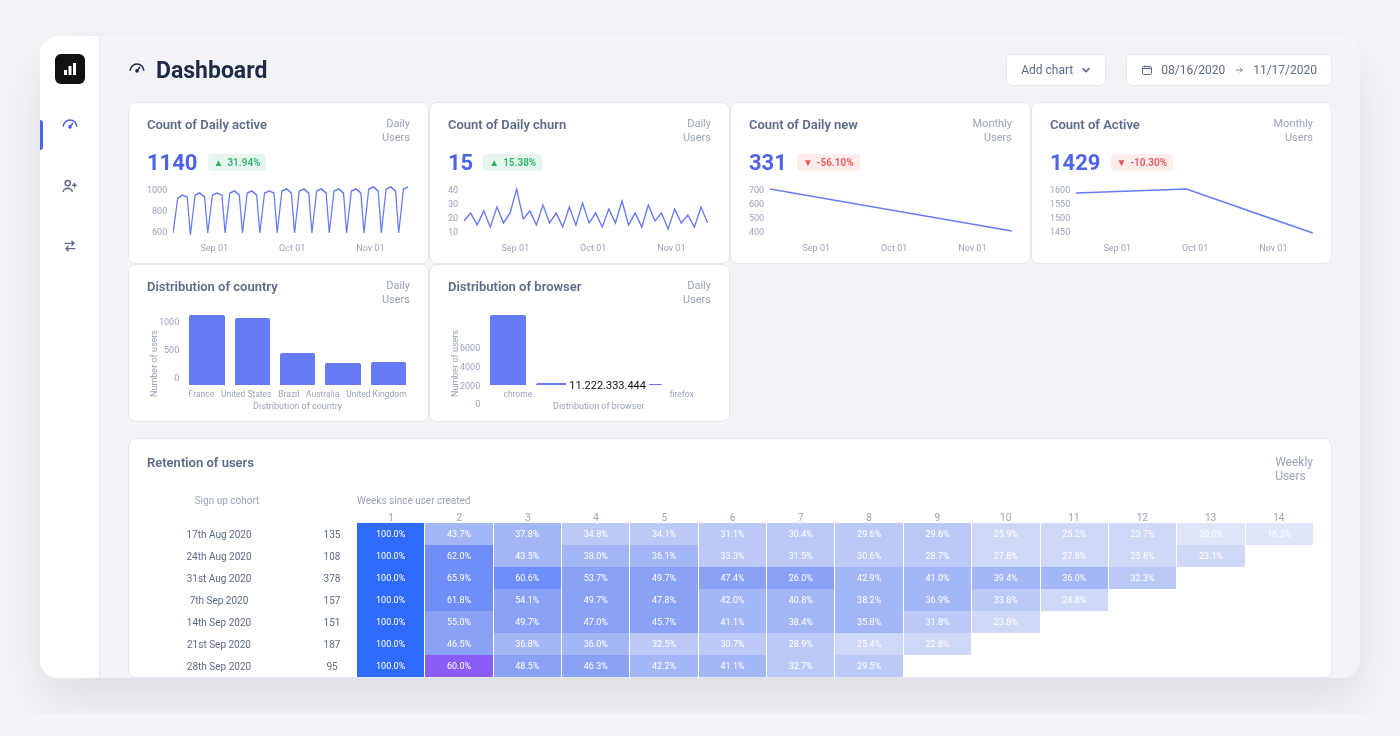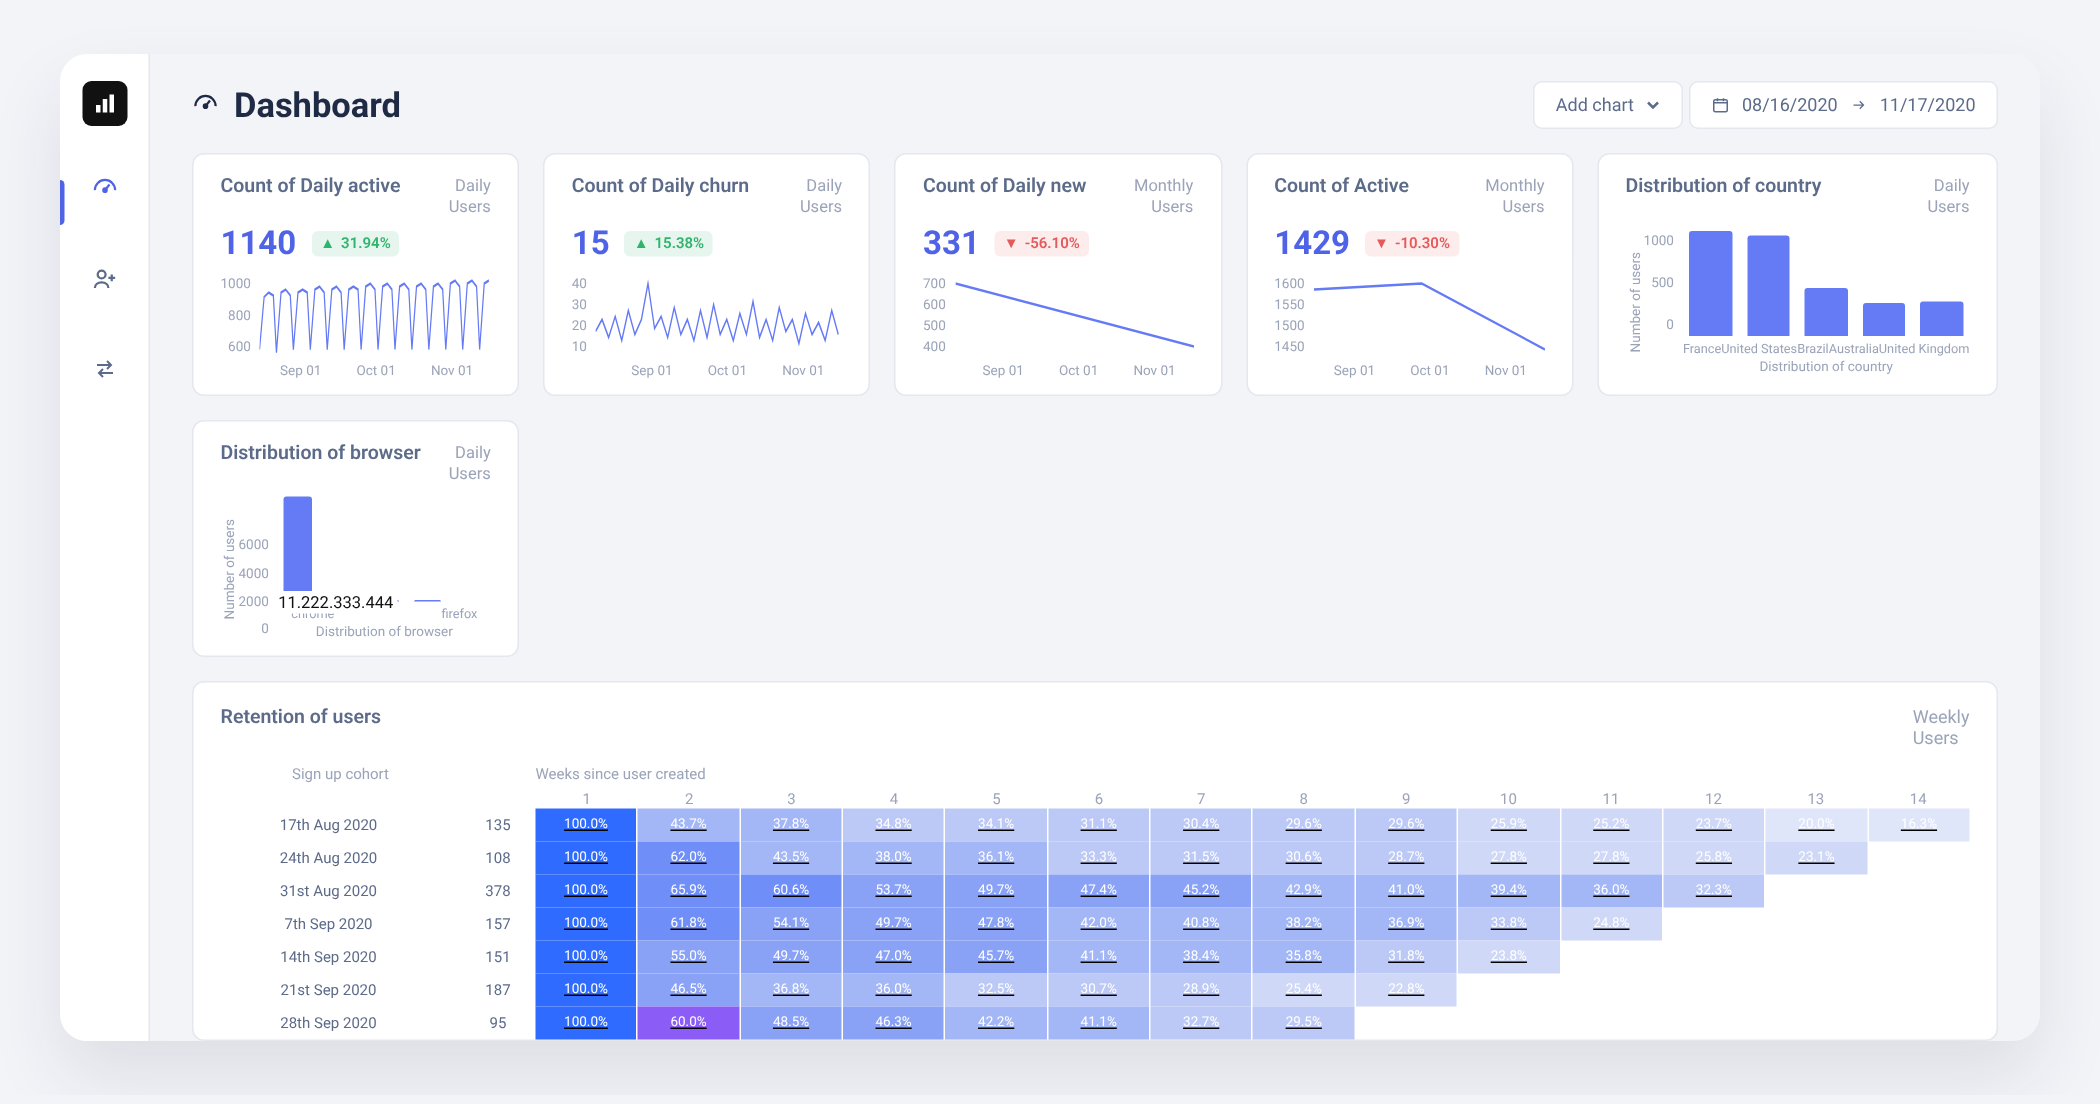--- a/index.html
+++ b/index.html
@@ -21,23 +21,23 @@
   .shell{background:var(--bg);border-radius:18px;display:flex;max-width:1320px;margin:0 auto;min-height:640px;overflow:hidden;box-shadow:0 24px 50px rgba(31,42,68,.10);}
   .sidebar{width:60px;background:#fff;border-right:1px solid var(--border);padding:18px 0;display:flex;flex-direction:column;align-items:center;gap:24px;position:relative;}
   .sidebar .item{width:36px;height:36px;display:flex;align-items:center;justify-content:center;border-radius:8px;cursor:pointer;color:var(--text2);}
   .sidebar .item.black{background:#111;color:#fff;border-radius:6px;width:30px;height:30px;}
   .sidebar .item.active{color:var(--blue);}
   .sidebar .active-bar{position:absolute;left:0;top:84px;width:3px;height:30px;background:var(--blue);border-radius:0 3px 3px 0;}
   .main{flex:1;padding:18px 28px 0 28px;overflow:hidden;}
   .topbar{display:flex;align-items:center;justify-content:space-between;margin-bottom:16px;}
   .title{display:flex;align-items:center;gap:10px;color:var(--text);font-weight:700;font-size:23px;}
   .title svg{color:var(--text);}
-  .top-actions{display:flex;gap:4px;}
+  .top-actions{display:flex;gap:20px;}
   .btn{background:#fff;border:1px solid var(--border);border-radius:6px;padding:8px 14px;font-size:12px;color:var(--text2);display:flex;align-items:center;gap:8px;cursor:pointer;}
-  .grid{display:grid;grid-template-columns:1fr 1fr 1fr 1fr 1fr;gap:16px;}
+  .grid{display:grid;grid-template-columns:1fr 1fr 1fr 1fr;}
   .card{background:#fff;border:1px solid var(--border);border-radius:8px;padding:14px 18px 10px 18px;position:relative;}
   .card .head{display:flex;justify-content:space-between;align-items:flex-start;}
   .card .metric-title{color:var(--text2);font-size:13px;font-weight:600;}
   .card .period{color:var(--muted);font-size:11px;text-align:right;line-height:1.3;}
   .value-row{display:flex;align-items:center;gap:10px;margin-top:4px;}
   .value{color:var(--blue);font-size:22px;font-weight:700;}
   .delta{font-size:10px;font-weight:600;padding:3px 6px;border-radius:4px;display:flex;align-items:center;gap:4px;}
   .delta.up{background:var(--green-bg);color:var(--green);}
   .delta.down{background:var(--red-bg);color:var(--red);}
   .chart-wrap{display:flex;margin-top:8px;}
@@ -58,21 +58,21 @@
   .ret-head .c1{width:160px;text-align:center;}
   .ret-head .c2{width:50px;}
   .ret-head .mid{flex:1;text-align:left;}
   .ret-cols{display:flex;margin-top:6px;}
   .ret-cols .c1{width:160px;}
   .ret-cols .c2{width:50px;}
   .ret-cols .grid2{flex:1;display:grid;grid-template-columns:repeat(14,1fr);gap:0;font-size:10px;color:var(--muted);text-align:center;}
   .ret-row{display:flex;align-items:center;height:22px;}
   .ret-row .c1{width:160px;text-align:center;font-size:10px;color:var(--text2);padding-right:16px;}
   .ret-row .c2{width:50px;text-align:center;font-size:10px;color:var(--text2);}
-  .ret-row .cells{flex:1;display:grid;grid-template-columns:repeat(14,1fr);gap:1px;height:100%;text-decoration:underline;}
+  .ret-row .cells{flex:1;display:grid;grid-template-columns:repeat(14,1fr);gap:1px;height:100%;}
   .cell{display:flex;align-items:center;justify-content:center;font-size:9px;color:#fff;}
   .ip-overlay{position:absolute;background:#fff;font-size:11px;color:#111;padding:1px 3px;}
 </style>
 </head>
 <body>
 
 <div class="shell">
 
   <div class="sidebar">
     <div class="active-bar"></div>
@@ -410,21 +410,21 @@
           <div class="ret-row">
             <div class="c1">31st Aug 2020</div>
     <div class="c2">378</div>
     <div class="cells">
               <div class="cell" style="background:#2f6bff">100.0%</div>
               <div class="cell" style="background:#6f8ef7">65.9%</div>
               <div class="cell" style="background:#6f8ef7">60.6%</div>
               <div class="cell" style="background:#8aa2f6">53.7%</div>
               <div class="cell" style="background:#8aa2f6">49.7%</div>
               <div class="cell" style="background:#8aa2f6">47.4%</div>
-              <div class="cell" style="background:#8aa2f6">45.2%</div>
+              <div class="cell" style="background:#8aa2f6">26.0%</div>
               <div class="cell" style="background:#a3b6f6">42.9%</div>
               <div class="cell" style="background:#a3b6f6">41.0%</div>
               <div class="cell" style="background:#a3b6f6">39.4%</div>
               <div class="cell" style="background:#a3b6f6">36.0%</div>
               <div class="cell" style="background:#bcc9f6">32.3%</div>
               <div></div>
               <div></div>
             </div>
           </div>
           <div class="ret-row">

